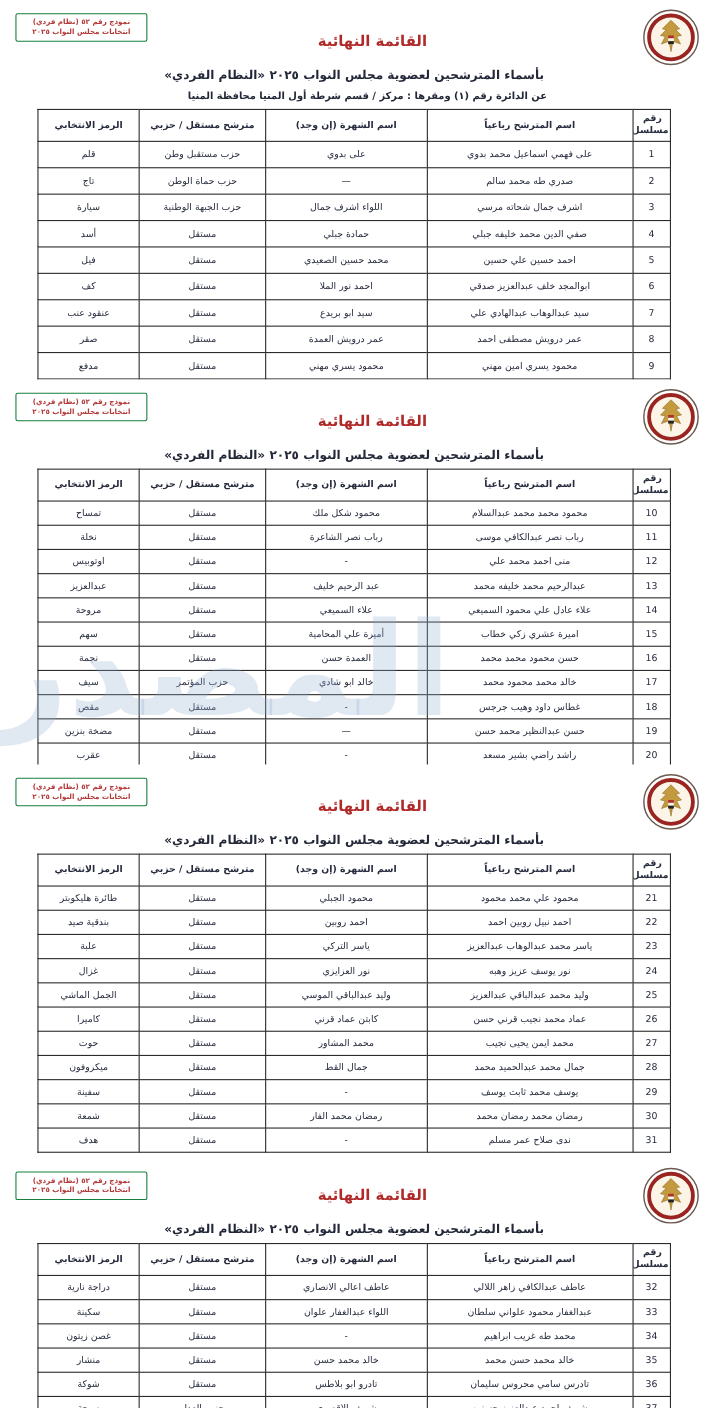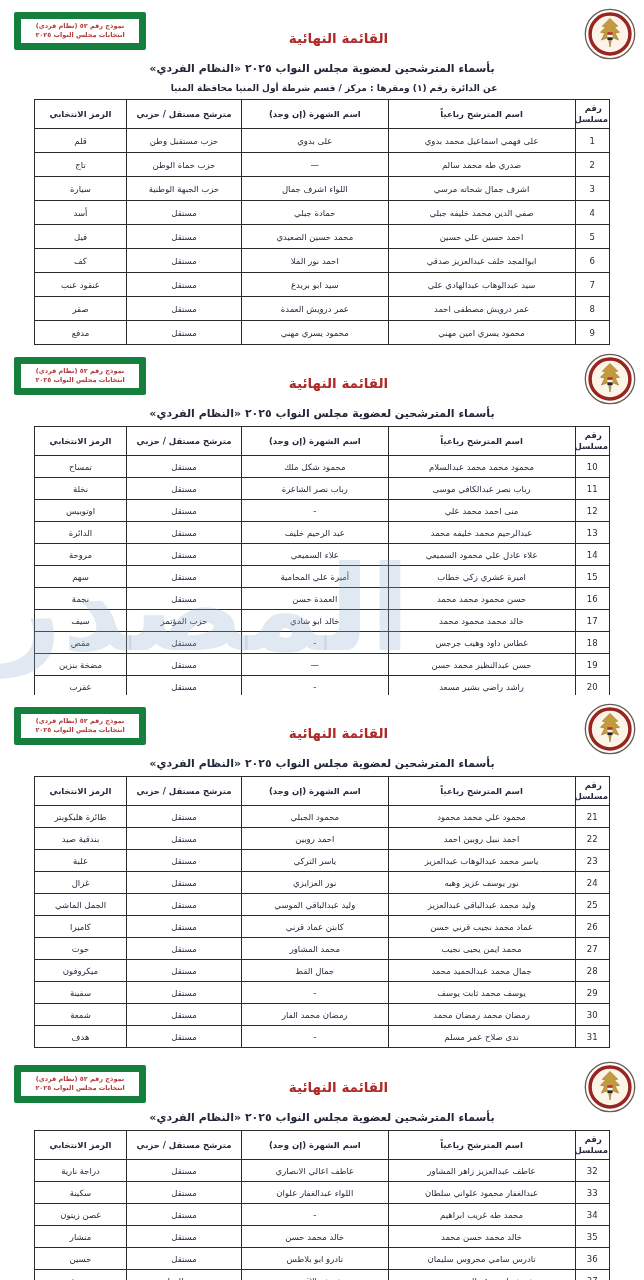--- a/index.html
+++ b/index.html
@@ -5,21 +5,21 @@
   html,body{margin:0;padding:0;}
   body{
     width:644px;height:1280px;overflow:hidden;background:#ffffff;
     font-family:"DejaVu Sans",sans-serif;color:#232838;position:relative;
   }
   #doc{position:relative;width:644px;height:1280px;overflow:hidden;background:#fff;}
   .page-section{position:relative;overflow:hidden;direction:rtl;}
   .s0{height:345px;} .s1{height:350px;} .s2{height:358px;} .s3{height:227px;}
   .stamp{
     position:absolute;left:14px;top:12px;width:114px;
-    border:7px solid #15803d;border-radius:2px;
+    border:1px solid #15803d;border-radius:2px;
     color:#b43a3a;font-size:6.5px;line-height:9px;font-weight:bold;
     text-align:center;padding:3px 2px;direction:rtl;background:#fff;
   }
   .emblem{position:absolute;right:8px;top:8px;width:52px;height:52px;}
   .title{margin:30px 0 0;text-align:center;color:#b02a2a;font-size:13.5px;font-weight:bold;padding-left:33px;}
   .subtitle{margin-top:16px;text-align:center;font-size:11px;font-weight:bold;color:#232838;}
   .district{margin-top:8px;text-align:center;font-size:9px;font-weight:bold;color:#232838;margin-left:24px;}
   .ctable{width:576px;margin:6px auto 0;border-collapse:collapse;direction:rtl;table-layout:fixed;}
   .ctable th,.ctable td{
     border:1px solid #2b2b2b;text-align:center;vertical-align:middle;
@@ -208,21 +208,21 @@
               <td>منى احمد محمد علي</td>
               <td>-</td>
               <td>مستقل</td>
               <td>اوتوبيس</td>
             </tr>
             <tr>
               <td>13</td>
               <td>عبدالرحيم محمد خليفه محمد</td>
               <td>عبد الرحيم خليف</td>
               <td>مستقل</td>
-              <td>الدائرة</td>
+              <td>عبدالعزيز</td>
             </tr>
             <tr>
               <td>14</td>
               <td>علاء عادل علي محمود السميعي</td>
               <td>علاء السميعي</td>
               <td>مستقل</td>
               <td>مروحة</td>
             </tr>
             <tr>
               <td>15</td>
@@ -418,21 +418,21 @@
           <th>رقم مسلسل</th>
           <th>اسم المترشح رباعياً</th>
           <th>اسم الشهرة (إن وجد)</th>
           <th>مترشح مستقل / حزبي</th>
           <th>الرمز الانتخابي</th>
         </tr>
       </thead>
       <tbody>
             <tr>
               <td>32</td>
-              <td>عاطف عبدالعزيز زاهر المشاور</td>
+              <td>عاطف عبدالكافي زاهر اللالي</td>
               <td>عاطف اعالي الانصاري</td>
               <td>مستقل</td>
               <td>دراجة نارية</td>
             </tr>
             <tr>
               <td>33</td>
               <td>عبدالغفار محمود علواني سلطان</td>
               <td>اللواء عبدالغفار علوان</td>
               <td>مستقل</td>
               <td>سكينة</td>
@@ -449,21 +449,21 @@
               <td>خالد محمد حسن محمد</td>
               <td>خالد محمد حسن</td>
               <td>مستقل</td>
               <td>منشار</td>
             </tr>
             <tr>
               <td>36</td>
               <td>تادرس سامي محروس سليمان</td>
               <td>تادرو ابو بلاطس</td>
               <td>مستقل</td>
-              <td>حسين</td>
+              <td>شوكة</td>
             </tr>
             <tr>
               <td>37</td>
               <td>شريف احمد عبدالعزيز حسنين</td>
               <td>شريف الاقصري</td>
               <td>حزب العدل</td>
               <td>سبحة</td>
             </tr>
           </tbody>
     </table>

